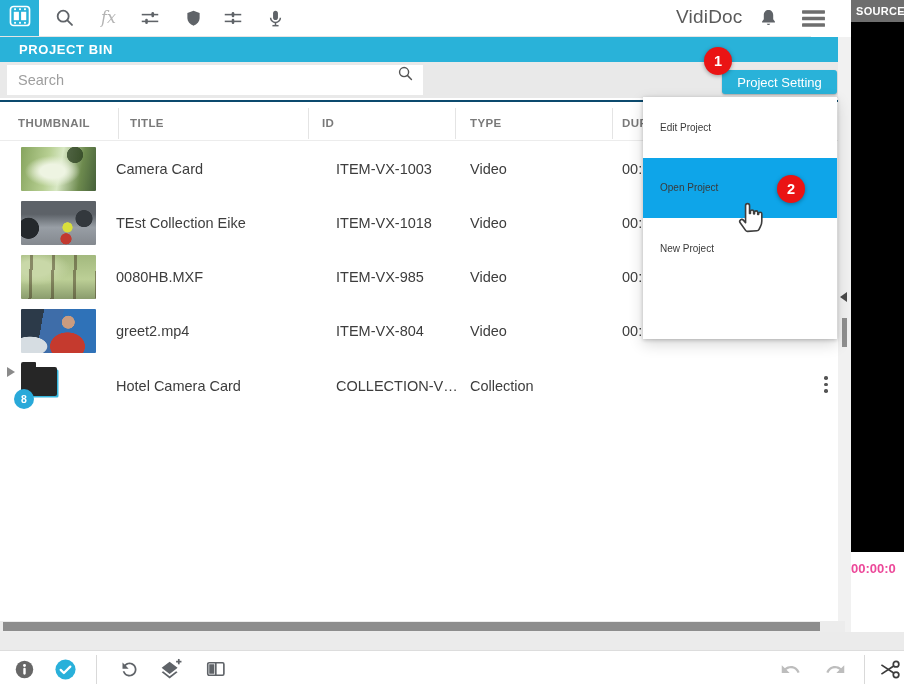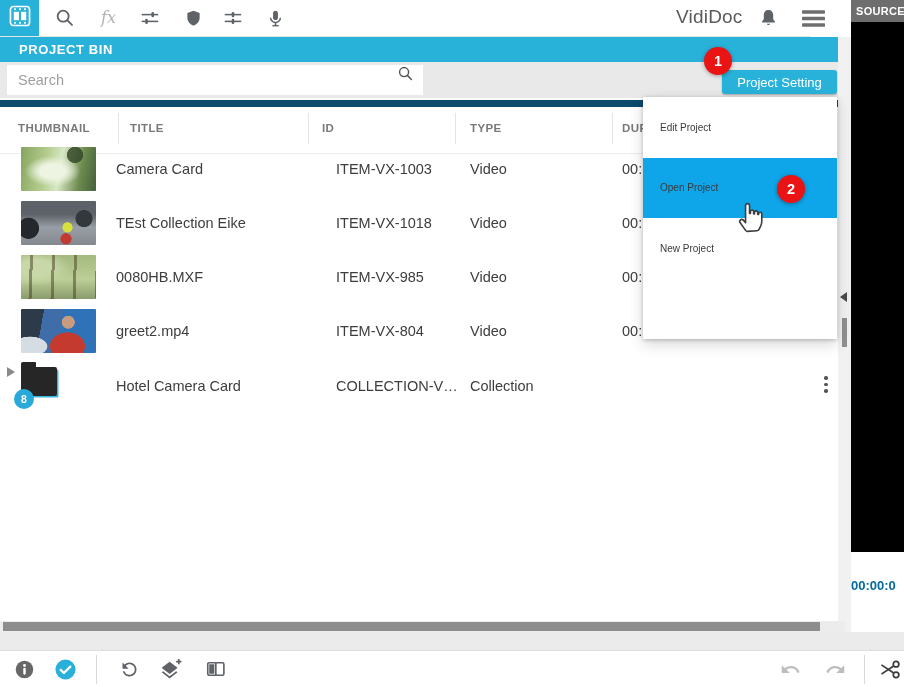--- a/index.html
+++ b/index.html
@@ -23,21 +23,21 @@
   .searchbox input{flex:1;border:none;outline:none;background:transparent;padding-left:11px;
                    font-family:"Liberation Sans",sans-serif;font-size:14.5px;color:#444}
   .searchbox input::placeholder{color:#9e9e9e}
   .searchbox .mag{margin-right:9px;display:flex}
   .psbutton{position:absolute;left:722px;top:8px;width:115px;height:24px;background:#29b2d9;color:#fff;
             font-size:13px;border-radius:3px;display:flex;align-items:center;justify-content:center;
             box-shadow:0 1px 2px rgba(0,0,0,.28);cursor:pointer}
 
   
   .table{position:absolute;left:0;top:98px;width:838px;height:522px;background:#fff}
-  .thead{position:absolute;left:0;top:2px;width:838px;height:54px;border-top:7px solid #0c4a6e;border-bottom:1px solid #ececec}
+  .thead{position:absolute;left:0;top:2px;width:838px;height:41px;border-top:2px solid #0c4a6e;border-bottom:1px solid #ececec}
   .th{position:absolute;top:15px;font-size:11.5px;font-weight:bold;color:#797979;letter-spacing:.4px;white-space:nowrap;cursor:pointer}
   .vsep{position:absolute;top:6px;height:31px;width:1px;background:#e4e4e4}
   .row{position:absolute;left:0;width:838px;height:54px;cursor:pointer}
   .cell{position:absolute;top:50%;transform:translateY(-50%);font-size:14.5px;color:#3d3d3d;white-space:nowrap}
   .c-title{left:116px}.c-id{left:336px}.c-type{left:470px}.c-dur{left:622px}
   .thumb{position:absolute;left:21px;top:5px;width:75px;height:44px;border-radius:1px}
   .t0{background:radial-gradient(circle at 72% 18%,rgba(40,60,30,.75) 0 12%,transparent 13%),
        radial-gradient(ellipse at 42% 55%,#eef4e2 0 20%,rgba(238,244,226,0) 45%),
        linear-gradient(100deg,#86a45e,#b7cf92 35%,#d8e8c4 52%,#6d8a4e 78%,#46603a)}
   .t1{background:radial-gradient(circle at 62% 60%,#d9df3c 0 9%,transparent 10%),
@@ -74,21 +74,21 @@
   
   .bottombar{position:absolute;left:0;top:650px;width:904px;height:37px;background:#fff;border-top:1px solid #ddd}
   .bb-icon{position:absolute;top:0;height:36px;width:36px;display:flex;align-items:center;justify-content:center;cursor:pointer}
   .bb-div{position:absolute;top:4px;height:29px;width:1px;background:#d9d9d9}
 
   
   .panel{position:absolute;left:851px;top:0;width:53px;height:632px;background:#fff}
   .panel-h{height:22px;background:#6e6e6e;color:#fff;font-size:11px;font-weight:bold;letter-spacing:.3px;
            padding:5px 0 0 5px;overflow:hidden;white-space:nowrap}
   .panel-video{height:530px;background:#000}
-  .timecode{margin-top:26px;font-size:13px;font-weight:bold;color:#0369a1;white-space:nowrap;overflow:hidden}
+  .timecode{margin-top:9px;font-size:13px;font-weight:bold;color:#ec4899;white-space:nowrap;overflow:hidden}
 
   
   .menu{position:absolute;left:643px;top:97px;width:194px;height:242px;background:#fff;z-index:5;
         box-shadow:0 1px 4px rgba(0,0,0,.22),0 5px 14px rgba(0,0,0,.16)}
   .menu-item{height:60.5px;display:flex;align-items:center;padding-left:17px;font-size:10px;color:#3a3a3a;cursor:pointer}
   .menu-item.hl{background:#0ea5e9}
 
   
   .badge{position:absolute;width:28px;height:28px;border-radius:50%;background:#ea1414;color:#fff;z-index:8;
          font-size:14.5px;font-weight:bold;display:flex;align-items:center;justify-content:center;

